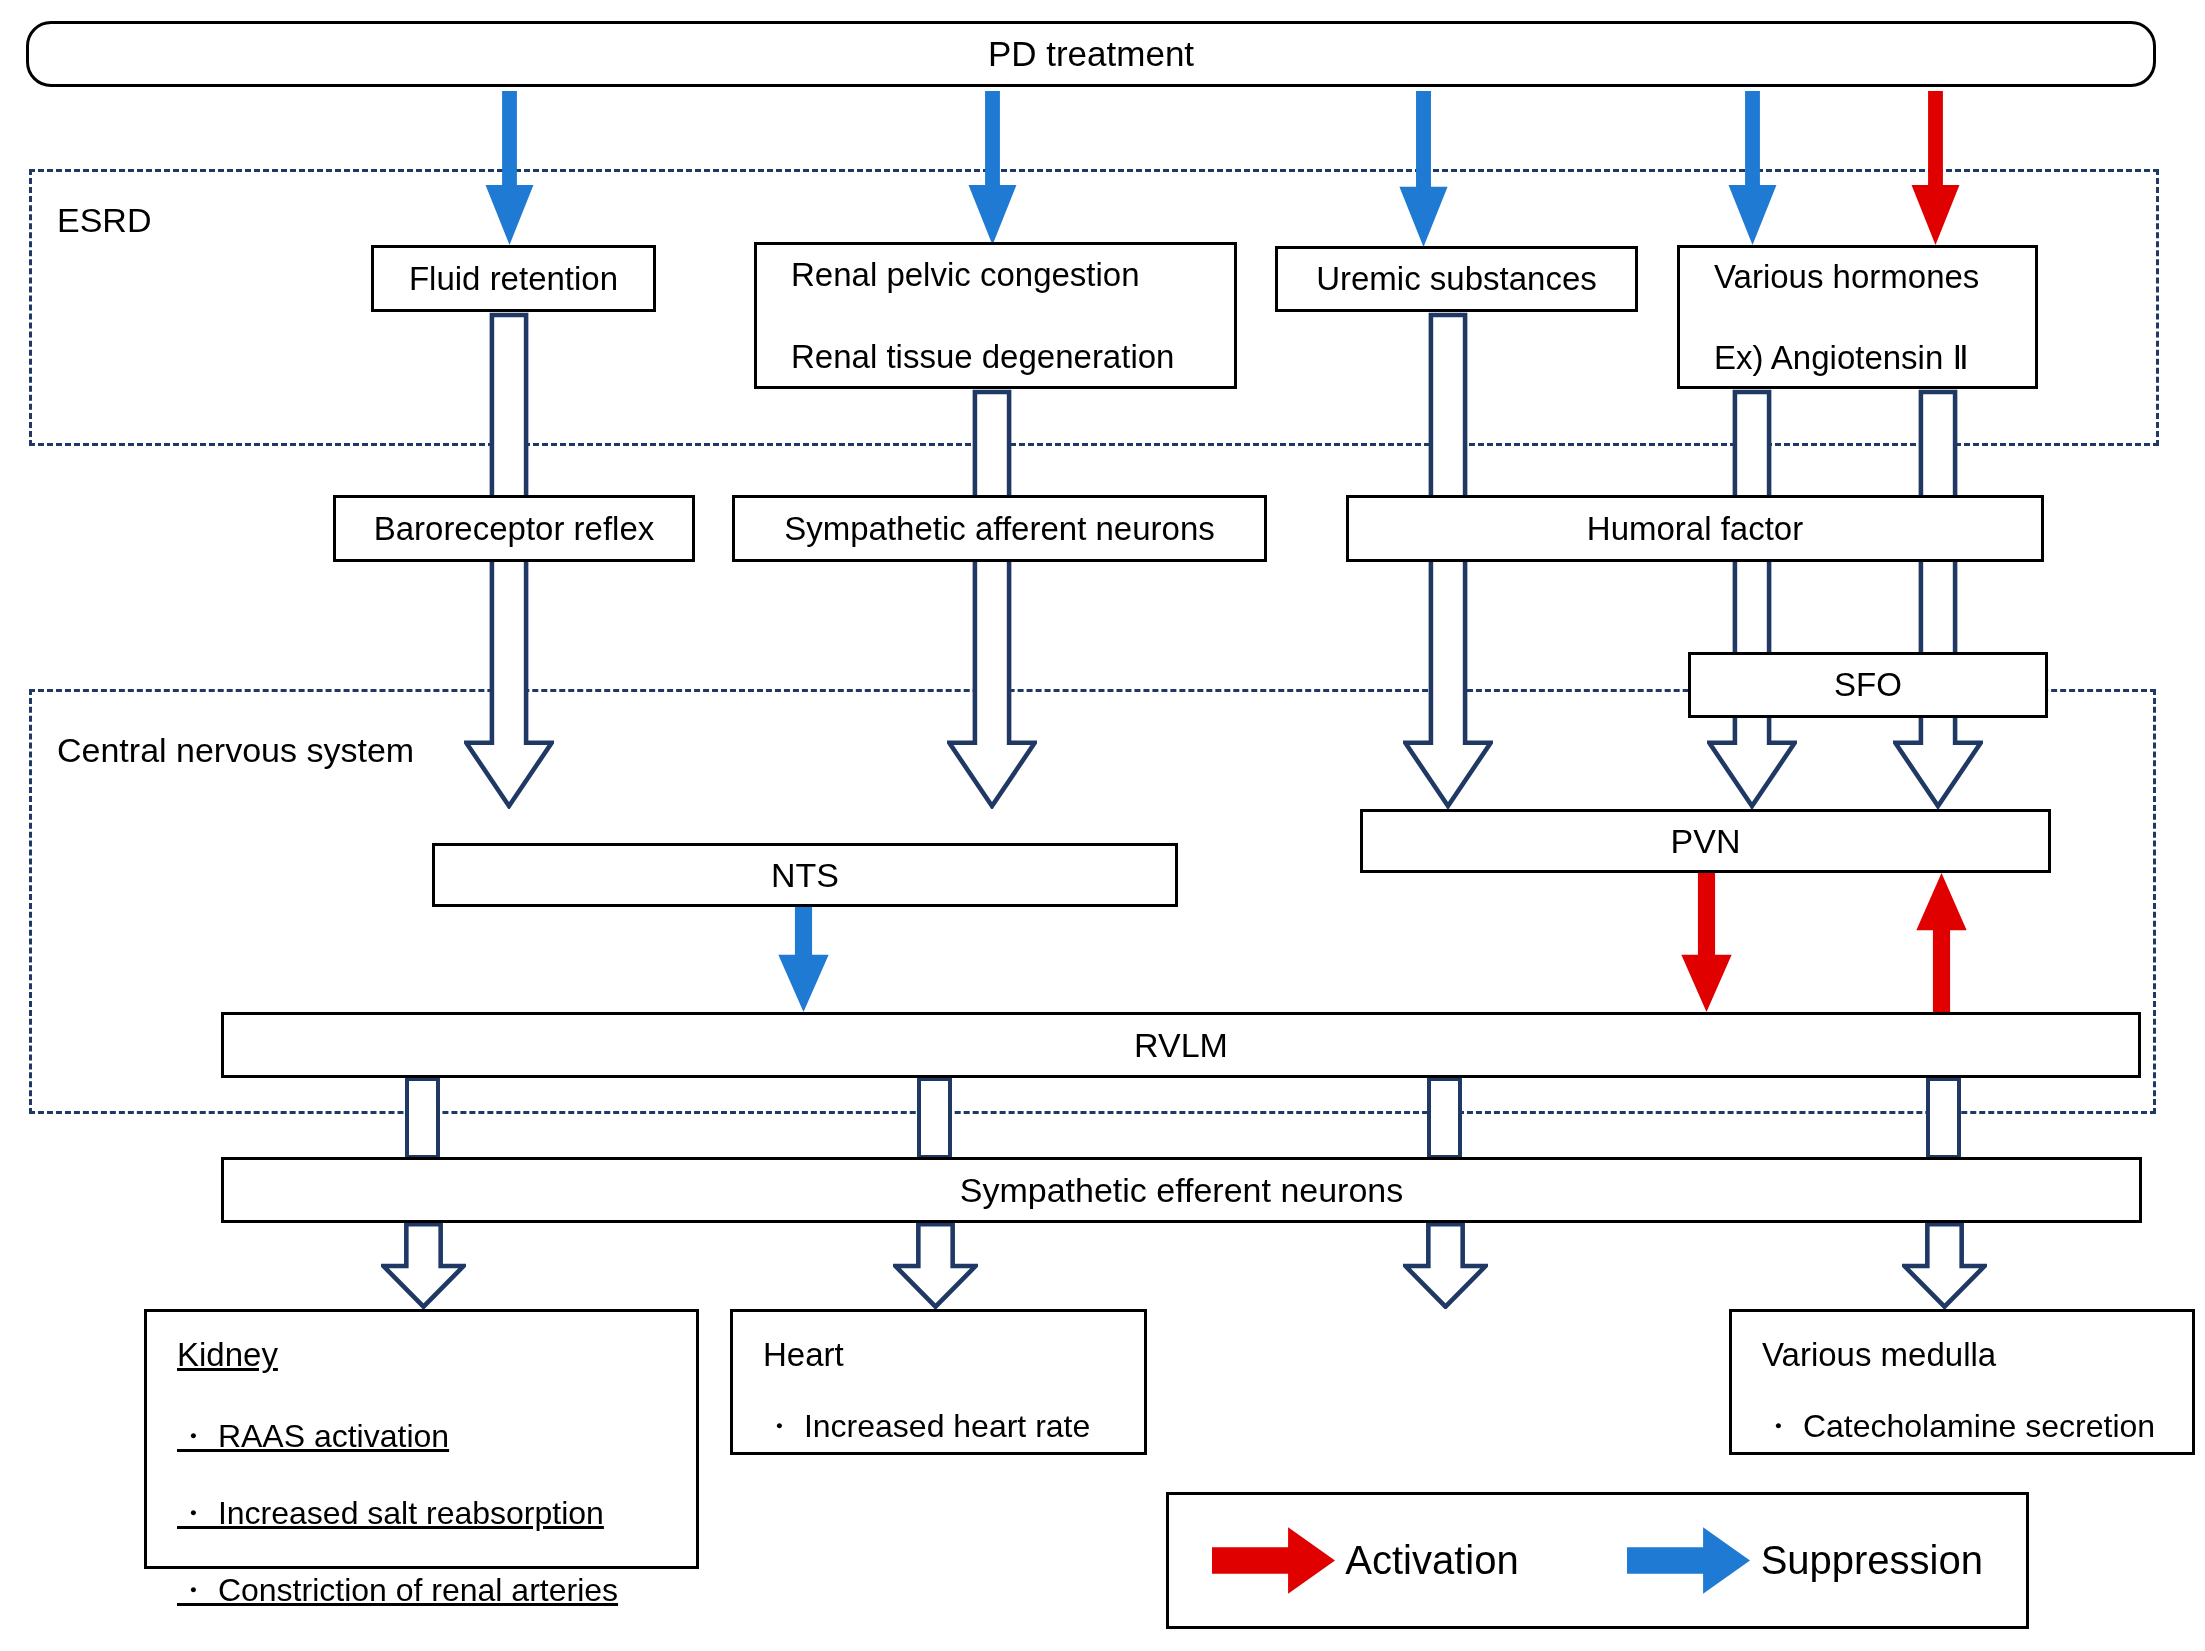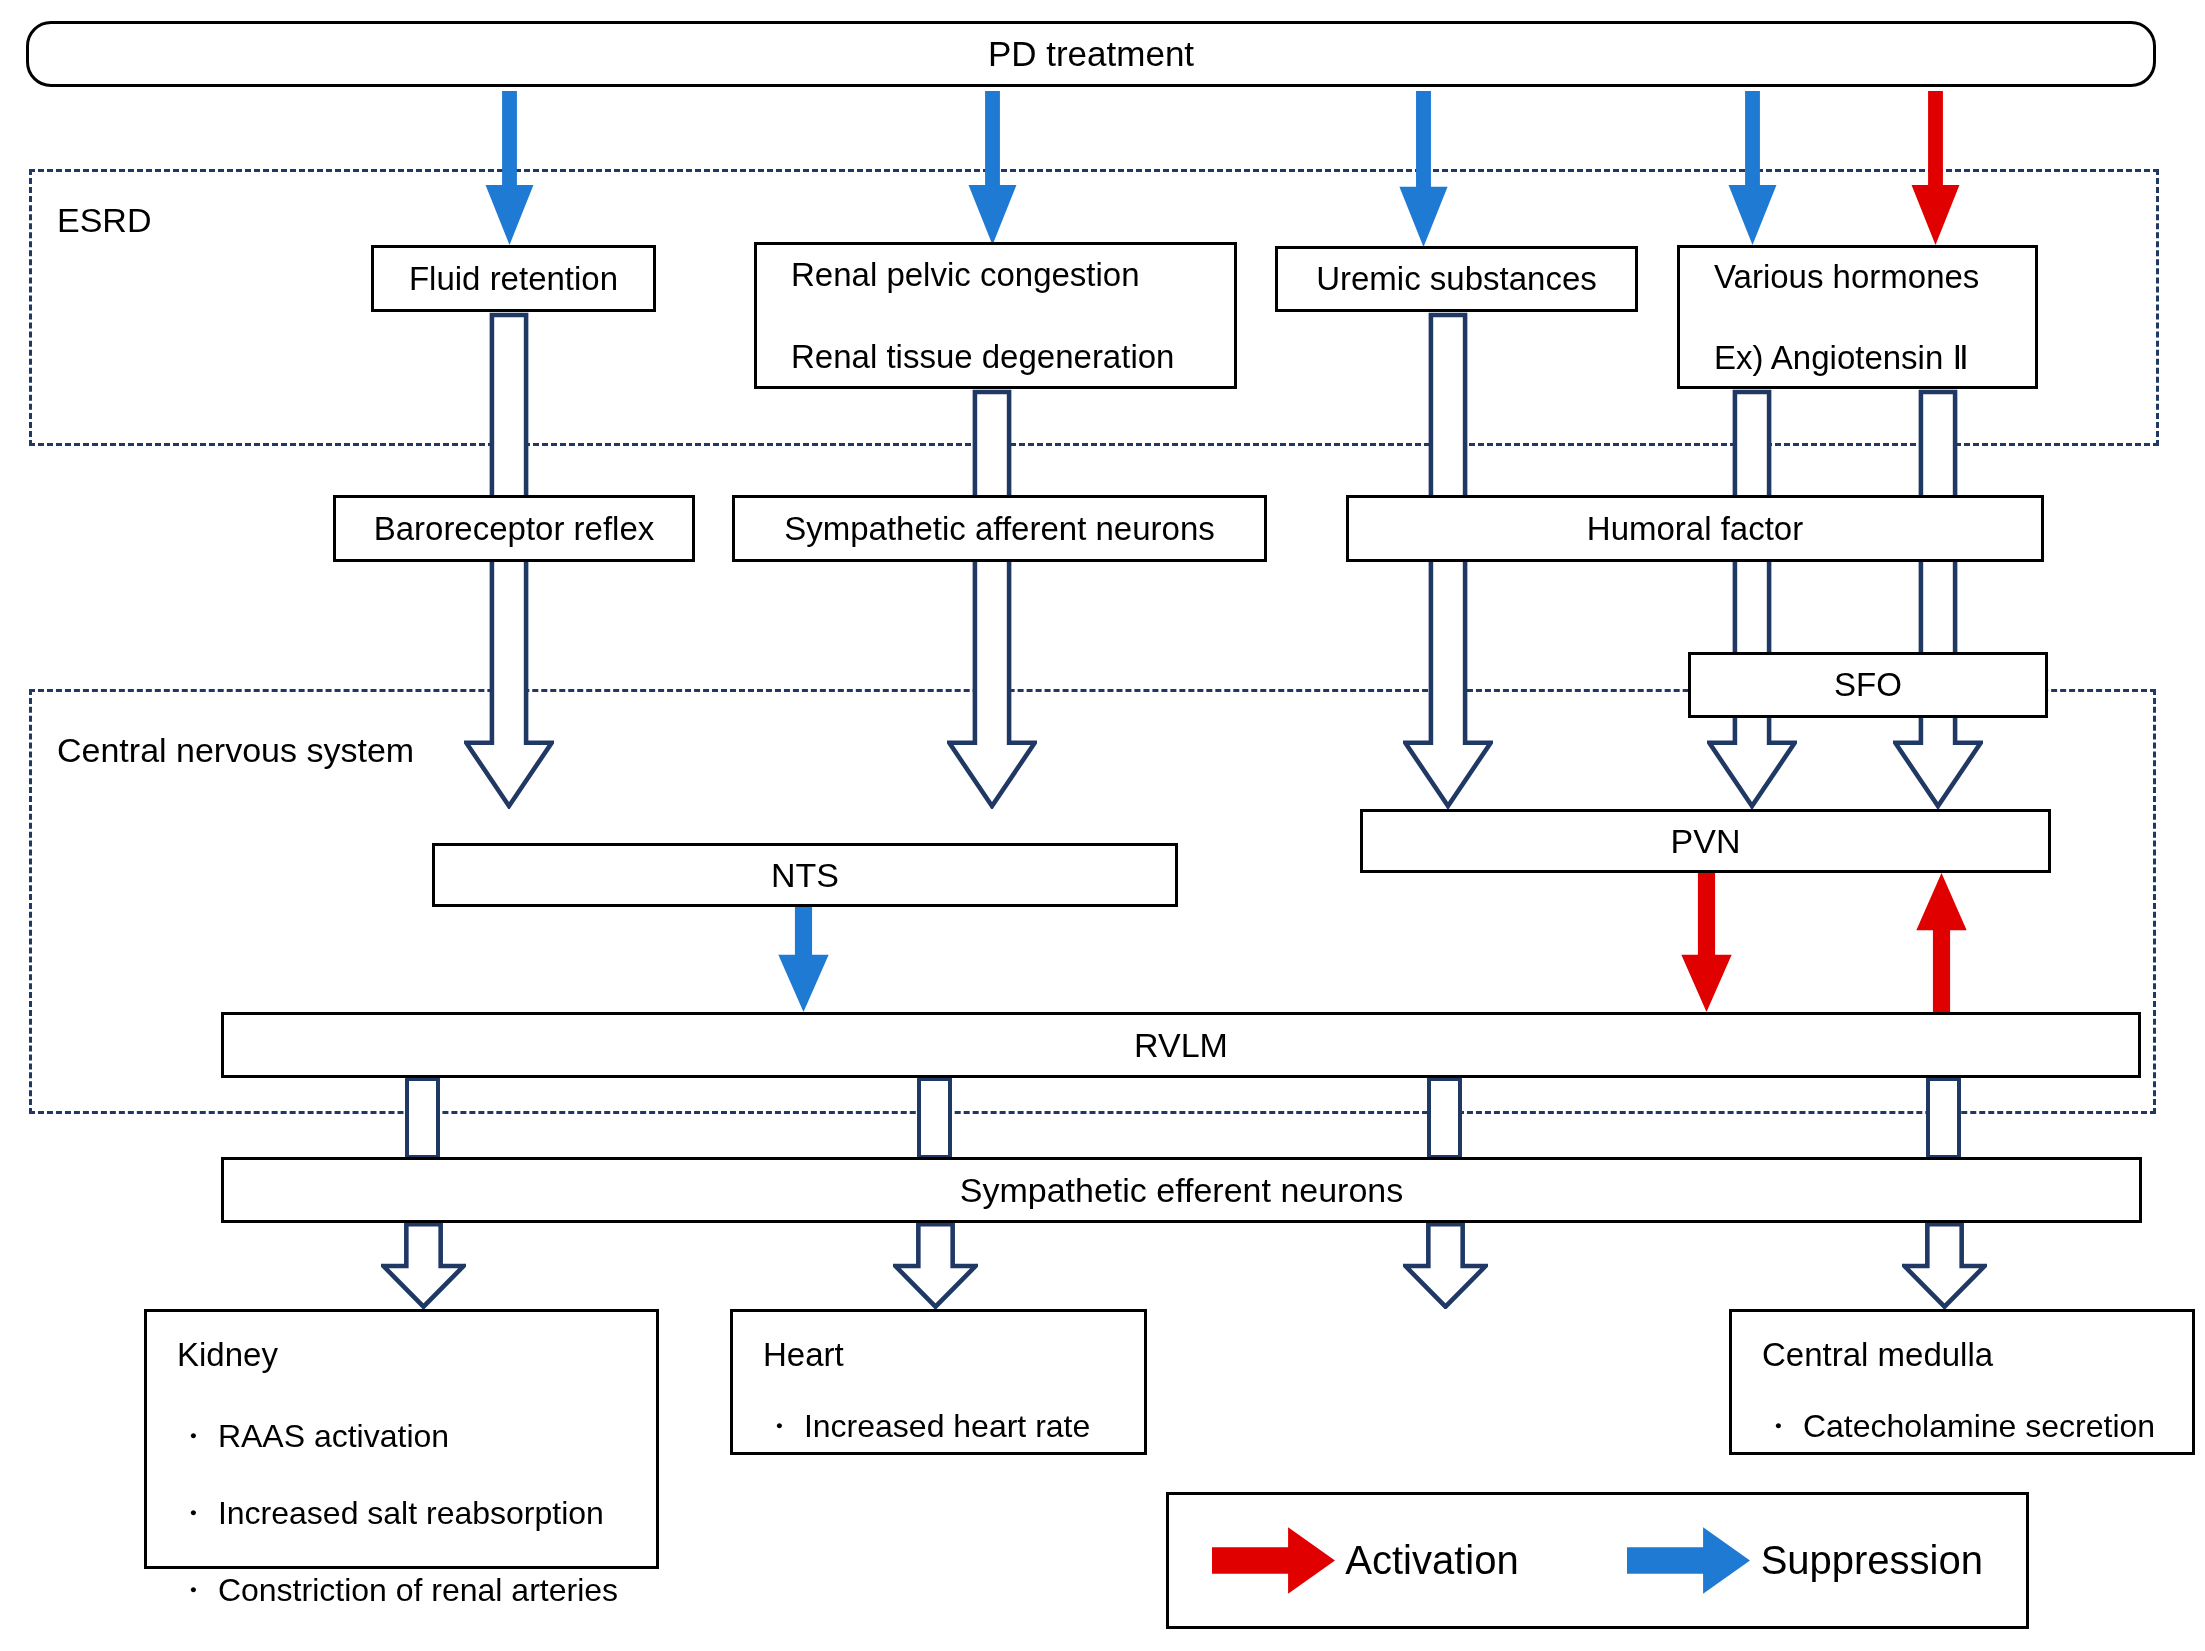--- a/index.html
+++ b/index.html
@@ -183,36 +183,36 @@
       <svg viewBox="0 0 148 152" xmlns="http://www.w3.org/2000/svg">
         <polygon points="44,4 104,4 104,77 144,77 74,148 4,77 44,77" fill="#ffffff" stroke="var(--outline)" stroke-width="8"></polygon>
       </svg>
     </div>
   <div class="arrow" style="left:1902px;top:1222px;width:85px;height:87px;">
       <svg viewBox="0 0 148 152" xmlns="http://www.w3.org/2000/svg">
         <polygon points="44,4 104,4 104,77 144,77 74,148 4,77 44,77" fill="#ffffff" stroke="var(--outline)" stroke-width="8"></polygon>
       </svg>
     </div>
 
-  <div class="organ-box" style="left:144px;top:1309px;width:515px;height:260px;">
+  <div class="organ-box" style="left:144px;top:1309px;width:555px;height:260px;text-decoration:underline;">
     <div class="organ-title">Kidney</div>
     <div class="organ-bullets">
       <div>・ RAAS activation</div>
       <div>・ Increased salt reabsorption</div>
       <div>・ Constriction of renal arteries</div>
     </div>
   </div>
   <div class="organ-box" style="left:730px;top:1309px;width:417px;height:146px;">
     <div class="organ-title">Heart</div>
     <div class="organ-bullets" style="margin-top:31px;">
       <div>・ Increased heart rate</div>
     </div>
   </div>
   <div class="organ-box" style="left:1729px;top:1309px;width:466px;height:146px;">
-    <div class="organ-title">Central medulla</div>
+    <div class="organ-title">Various medulla</div>
     <div class="organ-bullets" style="margin-top:31px;">
       <div>・ Catecholamine secretion</div>
     </div>
   </div>
 
   <div class="legend-box" style="left:1166px;top:1492px;width:863px;height:137px;">
     <div class="legend-item">
       <div class="arrow" style="width:123px;height:69px;">
           <svg viewBox="0 0 215 120" xmlns="http://www.w3.org/2000/svg">
             <polygon points="0,37 133,37 133,2 215,60 133,118 133,83 0,83" fill="var(--activation)"></polygon>

